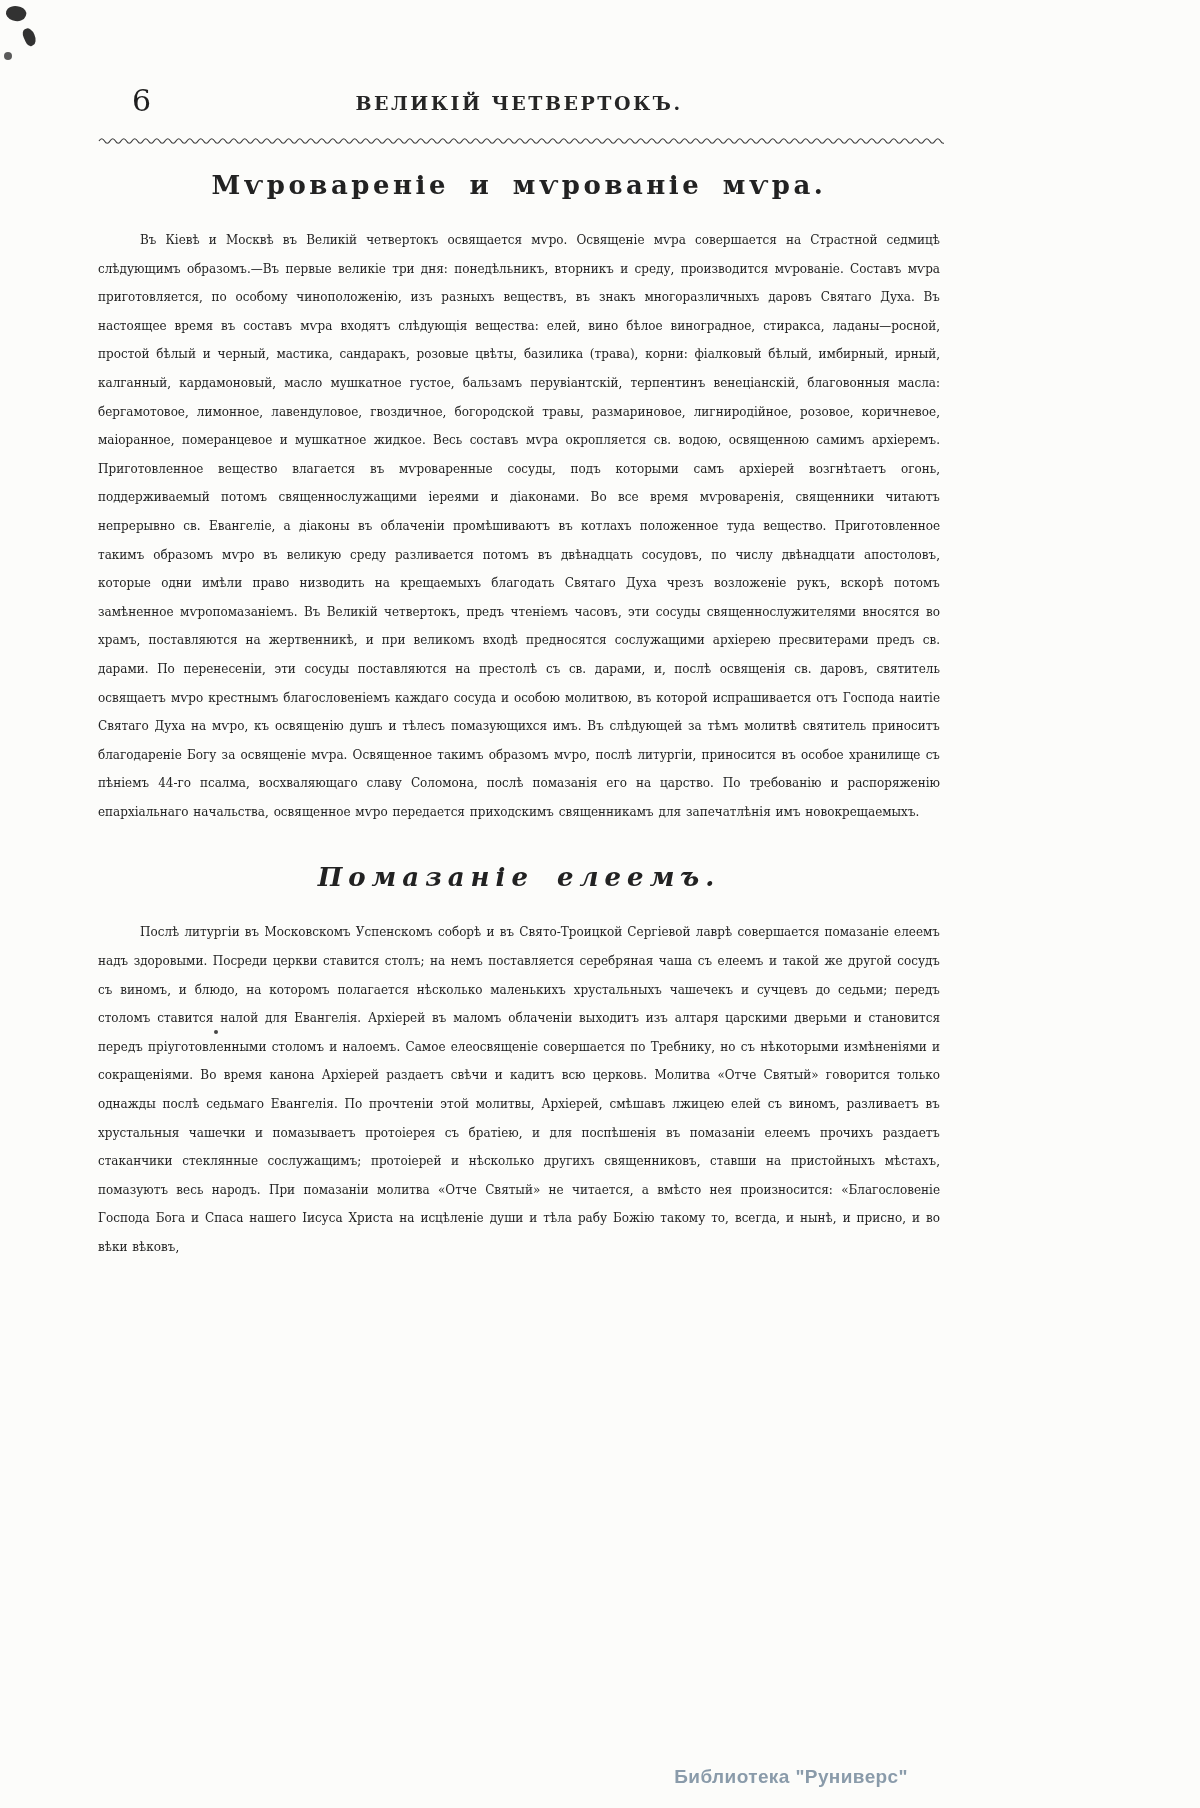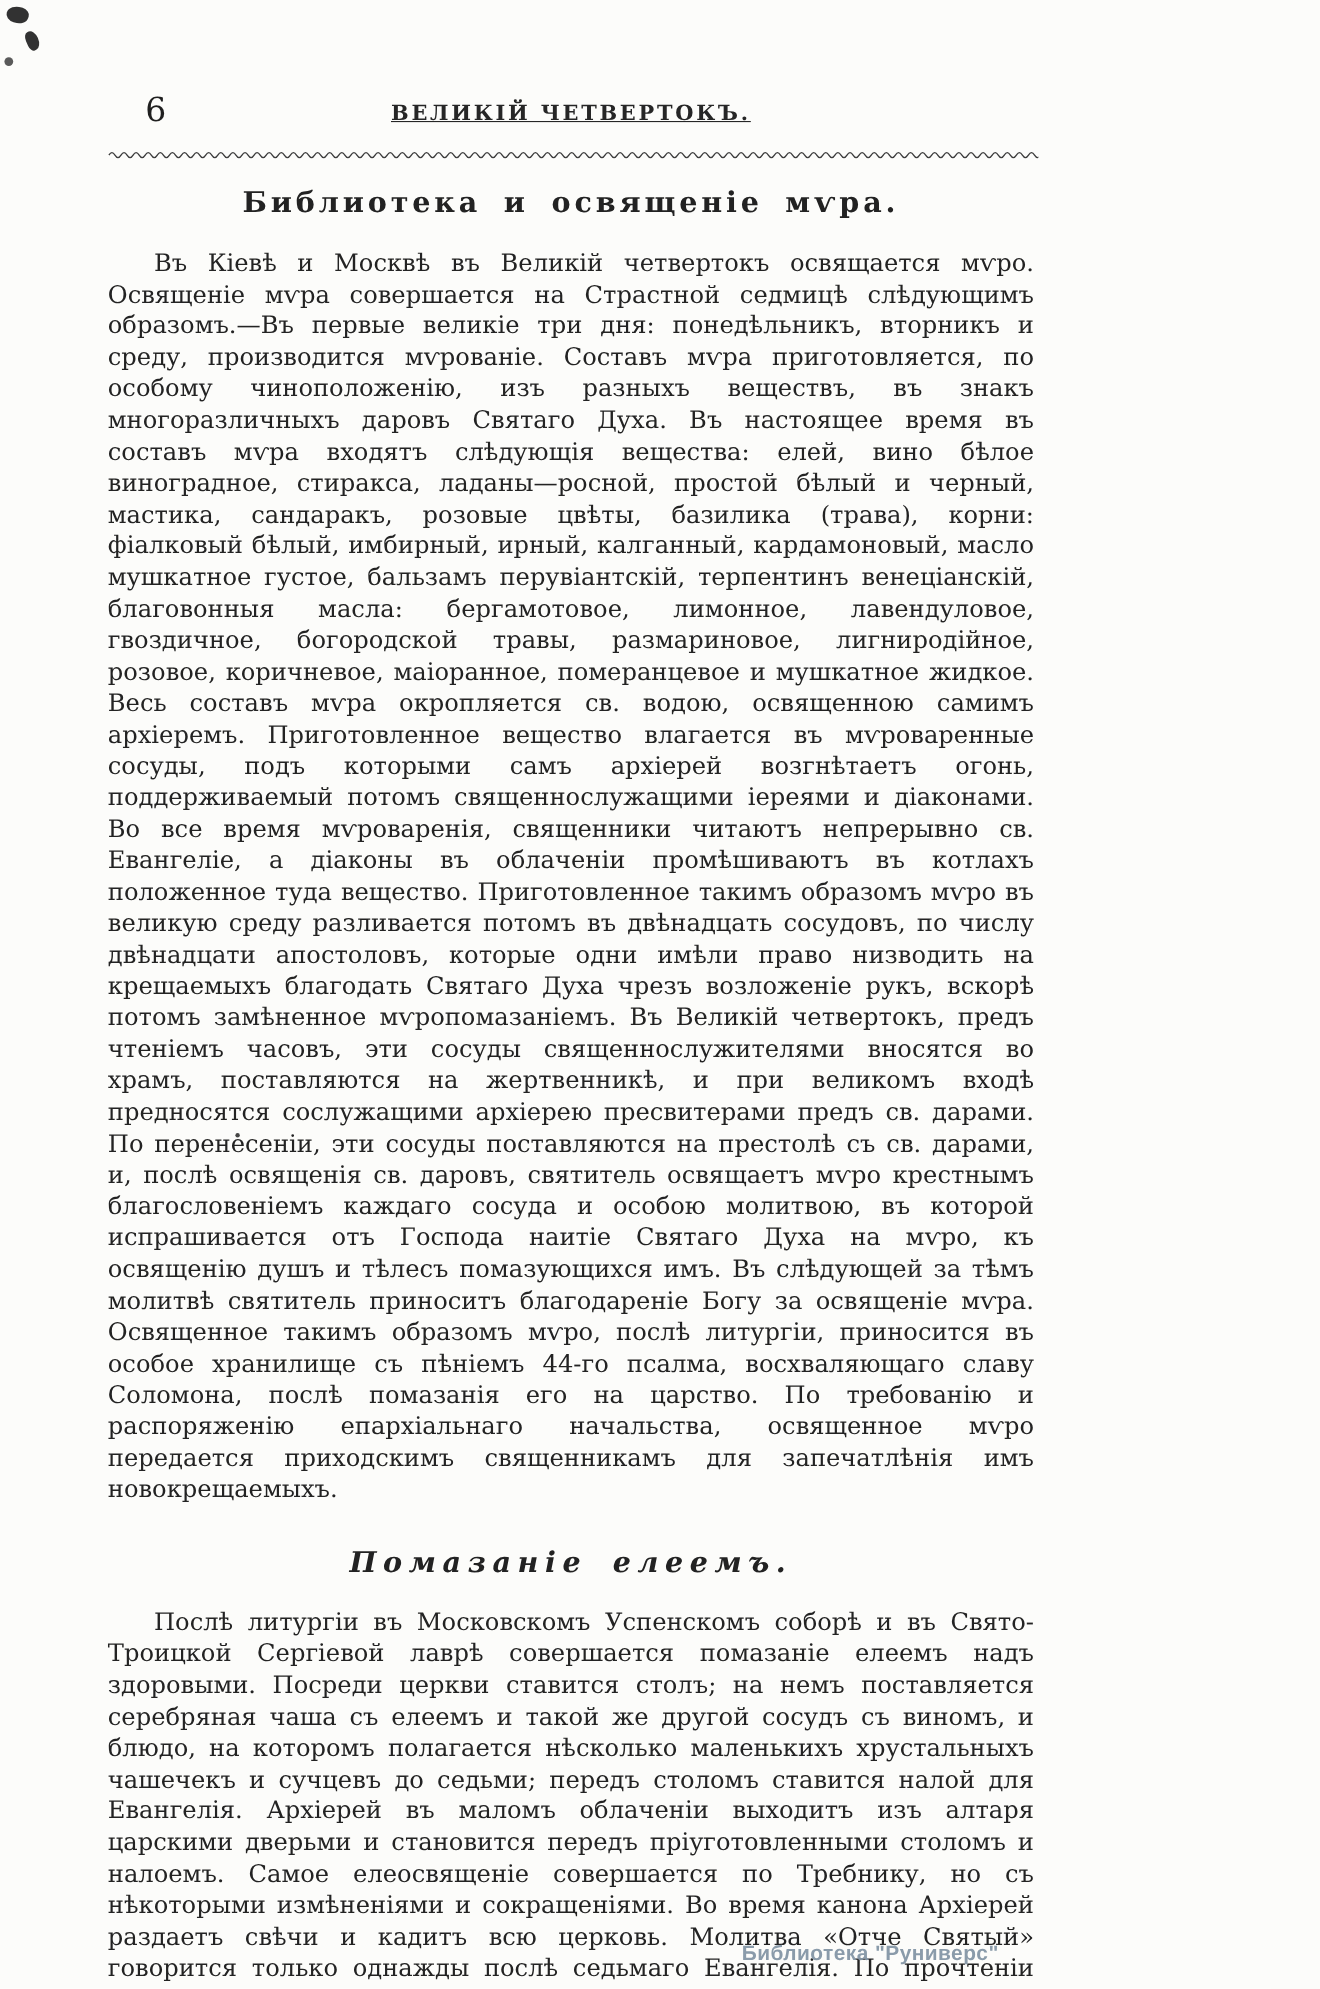--- a/index.html
+++ b/index.html
@@ -33,21 +33,20 @@
   .running-header {
     position: absolute;
     left: 0;
     width: 100%;
     top: 6px;
     text-align: center;
     font-size: 19px;
     font-weight: bold;
     letter-spacing: 2.5px;
     color: #262626;
-    text-decoration: underline;
   }
   .rule-wrap {
     margin-top: 0px;
     height: 12px;
     text-align: center;
   }
   .section-title {
     margin: 26px 0 0 0;
     text-align: center;
     font-size: 26px;
@@ -56,21 +55,21 @@
     word-spacing: 8px;
     color: #222222;
   }
   .section-title.second {
     margin-top: 36px;
     letter-spacing: 6px;
     font-style: italic;
   }
   .body-par {
     margin: 26px 0 0 0;
-    font-size: 22px;
+    font-size: 12px;
     line-height: 28.6px;
     text-align: justify;
     text-indent: 42px;
     color: #232323;
     word-spacing: 1px;
   }
   .watermark {
     position: absolute;
     right: 292px;
     bottom: 20px;
@@ -107,21 +106,21 @@
       <span class="page-num">6</span>
       <div class="running-header">ВЕЛИКІЙ ЧЕТВЕРТОКЪ.</div>
     </div>
 
     <div class="rule-wrap">
       <svg width="846" height="12" viewBox="0 0 846 12" aria-hidden="true">
         <path d="M1,6 q2.75,-4.5 5.5,0 q2.75,4.5 5.5,0 q2.75,-4.5 5.5,0 q2.75,4.5 5.5,0 q2.75,-4.5 5.5,0 q2.75,4.5 5.5,0 q2.75,-4.5 5.5,0 q2.75,4.5 5.5,0 q2.75,-4.5 5.5,0 q2.75,4.5 5.5,0 q2.75,-4.5 5.5,0 q2.75,4.5 5.5,0 q2.75,-4.5 5.5,0 q2.75,4.5 5.5,0 q2.75,-4.5 5.5,0 q2.75,4.5 5.5,0 q2.75,-4.5 5.5,0 q2.75,4.5 5.5,0 q2.75,-4.5 5.5,0 q2.75,4.5 5.5,0 q2.75,-4.5 5.5,0 q2.75,4.5 5.5,0 q2.75,-4.5 5.5,0 q2.75,4.5 5.5,0 q2.75,-4.5 5.5,0 q2.75,4.5 5.5,0 q2.75,-4.5 5.5,0 q2.75,4.5 5.5,0 q2.75,-4.5 5.5,0 q2.75,4.5 5.5,0 q2.75,-4.5 5.5,0 q2.75,4.5 5.5,0 q2.75,-4.5 5.5,0 q2.75,4.5 5.5,0 q2.75,-4.5 5.5,0 q2.75,4.5 5.5,0 q2.75,-4.5 5.5,0 q2.75,4.5 5.5,0 q2.75,-4.5 5.5,0 q2.75,4.5 5.5,0 q2.75,-4.5 5.5,0 q2.75,4.5 5.5,0 q2.75,-4.5 5.5,0 q2.75,4.5 5.5,0 q2.75,-4.5 5.5,0 q2.75,4.5 5.5,0 q2.75,-4.5 5.5,0 q2.75,4.5 5.5,0 q2.75,-4.5 5.5,0 q2.75,4.5 5.5,0 q2.75,-4.5 5.5,0 q2.75,4.5 5.5,0 q2.75,-4.5 5.5,0 q2.75,4.5 5.5,0 q2.75,-4.5 5.5,0 q2.75,4.5 5.5,0 q2.75,-4.5 5.5,0 q2.75,4.5 5.5,0 q2.75,-4.5 5.5,0 q2.75,4.5 5.5,0 q2.75,-4.5 5.5,0 q2.75,4.5 5.5,0 q2.75,-4.5 5.5,0 q2.75,4.5 5.5,0 q2.75,-4.5 5.5,0 q2.75,4.5 5.5,0 q2.75,-4.5 5.5,0 q2.75,4.5 5.5,0 q2.75,-4.5 5.5,0 q2.75,4.5 5.5,0 q2.75,-4.5 5.5,0 q2.75,4.5 5.5,0 q2.75,-4.5 5.5,0 q2.75,4.5 5.5,0 q2.75,-4.5 5.5,0 q2.75,4.5 5.5,0 q2.75,-4.5 5.5,0 q2.75,4.5 5.5,0 q2.75,-4.5 5.5,0 q2.75,4.5 5.5,0 q2.75,-4.5 5.5,0 q2.75,4.5 5.5,0 q2.75,-4.5 5.5,0 q2.75,4.5 5.5,0 q2.75,-4.5 5.5,0 q2.75,4.5 5.5,0 q2.75,-4.5 5.5,0 q2.75,4.5 5.5,0 q2.75,-4.5 5.5,0 q2.75,4.5 5.5,0 q2.75,-4.5 5.5,0 q2.75,4.5 5.5,0 q2.75,-4.5 5.5,0 q2.75,4.5 5.5,0 q2.75,-4.5 5.5,0 q2.75,4.5 5.5,0 q2.75,-4.5 5.5,0 q2.75,4.5 5.5,0 q2.75,-4.5 5.5,0 q2.75,4.5 5.5,0 q2.75,-4.5 5.5,0 q2.75,4.5 5.5,0 q2.75,-4.5 5.5,0 q2.75,4.5 5.5,0 q2.75,-4.5 5.5,0 q2.75,4.5 5.5,0 q2.75,-4.5 5.5,0 q2.75,4.5 5.5,0 q2.75,-4.5 5.5,0 q2.75,4.5 5.5,0 q2.75,-4.5 5.5,0 q2.75,4.5 5.5,0 q2.75,-4.5 5.5,0 q2.75,4.5 5.5,0 q2.75,-4.5 5.5,0 q2.75,4.5 5.5,0 q2.75,-4.5 5.5,0 q2.75,4.5 5.5,0 q2.75,-4.5 5.5,0 q2.75,4.5 5.5,0 q2.75,-4.5 5.5,0 q2.75,4.5 5.5,0 q2.75,-4.5 5.5,0 q2.75,4.5 5.5,0 q2.75,-4.5 5.5,0 q2.75,4.5 5.5,0 q2.75,-4.5 5.5,0 q2.75,4.5 5.5,0 q2.75,-4.5 5.5,0 q2.75,4.5 5.5,0 q2.75,-4.5 5.5,0 q2.75,4.5 5.5,0 q2.75,-4.5 5.5,0 q2.75,4.5 5.5,0 q2.75,-4.5 5.5,0 q2.75,4.5 5.5,0 q2.75,-4.5 5.5,0 q2.75,4.5 5.5,0 q2.75,-4.5 5.5,0 q2.75,4.5 5.5,0 q2.75,-4.5 5.5,0 q2.75,4.5 5.5,0 q2.75,-4.5 5.5,0 q2.75,4.5 5.5,0 q2.75,-4.5 5.5,0 q2.75,4.5 5.5,0 q2.75,-4.5 5.5,0 q2.75,4.5 5.5,0 q2.75,-4.5 5.5,0 q2.75,4.5 5.5,0 q2.75,-4.5 5.5,0 q2.75,4.5 5.5,0 q2.75,-4.5 5.5,0 q2.75,4.5 5.5,0" fill="none" stroke="#3c3c3c" stroke-width="1.2"></path>
       </svg>
     </div>
 
-    <h1 class="section-title">Библиотека и освященіе мѵра.</h1>
+    <h1 class="section-title">Мѵровареніе и мѵрованіе мѵра.</h1>
 
     <p class="body-par">Въ Кіевѣ и Москвѣ въ Великій четвертокъ освящается мѵро. Освященіе мѵра совершается на Страстной седмицѣ слѣдующимъ образомъ.—Въ первые великіе три дня: понедѣльникъ, вторникъ и среду, производится мѵрованіе. Составъ мѵра приготовляется, по особому чиноположенію, изъ разныхъ веществъ, въ знакъ многоразличныхъ даровъ Святаго Духа. Въ настоящее время въ составъ мѵра входятъ слѣдующія вещества: елей, вино бѣлое виноградное, стиракса, ладаны—росной, простой бѣлый и черный, мастика, сандаракъ, розовые цвѣты, базилика (трава), корни: фіалковый бѣлый, имбирный, ирный, калганный, кардамоновый, масло мушкатное густое, бальзамъ перувіантскій, терпентинъ венеціанскій, благовонныя масла: бергамотовое, лимонное, лавендуловое, гвоздичное, богородской травы, размариновое, лигниродійное, розовое, коричневое, маіоранное, померанцевое и мушкатное жидкое. Весь составъ мѵра окропляется св. водою, освященною самимъ архіеремъ. Приготовленное вещество влагается въ мѵроваренные сосуды, подъ которыми самъ архіерей возгнѣтаетъ огонь, поддерживаемый потомъ священнослужащими іереями и діаконами. Во все время мѵроваренія, священники читаютъ непрерывно св. Евангеліе, а діаконы въ облаченіи промѣшиваютъ въ котлахъ положенное туда вещество. Приготовленное такимъ образомъ мѵро въ великую среду разливается потомъ въ двѣнадцать сосудовъ, по числу двѣнадцати апостоловъ, которые одни имѣли право низводить на крещаемыхъ благодать Святаго Духа чрезъ возложеніе рукъ, вскорѣ потомъ замѣненное мѵропомазаніемъ. Въ Великій четвертокъ, предъ чтеніемъ часовъ, эти сосуды священнослужителями вносятся во храмъ, поставляются на жертвенникѣ, и при великомъ входѣ предносятся сослужащими архіерею пресвитерами предъ св. дарами. По перенесеніи, эти сосуды поставляются на престолѣ съ св. дарами, и, послѣ освященія св. даровъ, святитель освящаетъ мѵро крестнымъ благословеніемъ каждаго сосуда и особою молитвою, въ которой испрашивается отъ Господа наитіе Святаго Духа на мѵро, къ освященію душъ и тѣлесъ помазующихся имъ. Въ слѣдующей за тѣмъ молитвѣ святитель приноситъ благодареніе Богу за освященіе мѵра. Освященное такимъ образомъ мѵро, послѣ литургіи, приносится въ особое хранилище съ пѣніемъ 44-го псалма, восхваляющаго славу Соломона, послѣ помазанія его на царство. По требованію и распоряженію епархіальнаго начальства, освященное мѵро передается приходскимъ священникамъ для запечатлѣнія имъ новокрещаемыхъ.</p>
 
     <h1 class="section-title second">Помазаніе елеемъ.</h1>
 
     <p class="body-par">Послѣ литургіи въ Московскомъ Успенскомъ соборѣ и въ Свято-Троицкой Сергіевой лаврѣ совершается помазаніе елеемъ надъ здоровыми. Посреди церкви ставится столъ; на немъ поставляется серебряная чаша съ елеемъ и такой же другой сосудъ съ виномъ, и блюдо, на которомъ полагается нѣсколько маленькихъ хрустальныхъ чашечекъ и сучцевъ до седьми; передъ столомъ ставится налой для Евангелія. Архіерей въ маломъ облаченіи выходитъ изъ алтаря царскими дверьми и становится передъ пріуготовленными столомъ и налоемъ. Самое елеосвященіе совершается по Требнику, но съ нѣкоторыми измѣненіями и сокращеніями. Во время канона Архіерей раздаетъ свѣчи и кадитъ всю церковь. Молитва «Отче Святый» говорится только однажды послѣ седьмаго Евангелія. По прочтеніи этой молитвы, Архіерей, смѣшавъ лжицею елей съ виномъ, разливаетъ въ хрустальныя чашечки и помазываетъ протоіерея съ братіею, и для поспѣшенія въ помазаніи елеемъ прочихъ раздаетъ стаканчики стеклянные сослужащимъ; протоіерей и нѣсколько другихъ священниковъ, ставши на пристойныхъ мѣстахъ, помазуютъ весь народъ. При помазаніи молитва «Отче Святый» не читается, а вмѣсто нея произносится: «Благословеніе Господа Бога и Спаса нашего Іисуса Христа на исцѣленіе души и тѣла рабу Божію такому то, всегда, и нынѣ, и присно, и во вѣки вѣковъ,</p>
 
   </div>
 
   <div class="watermark">Библиотека "Руниверс"</div>

